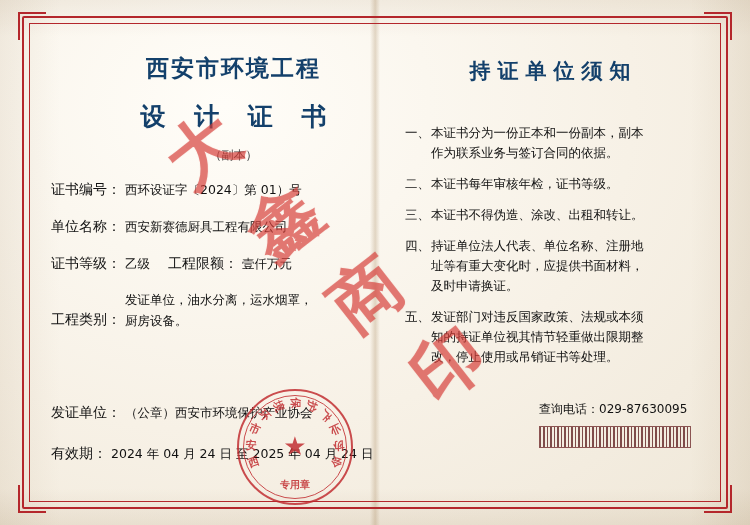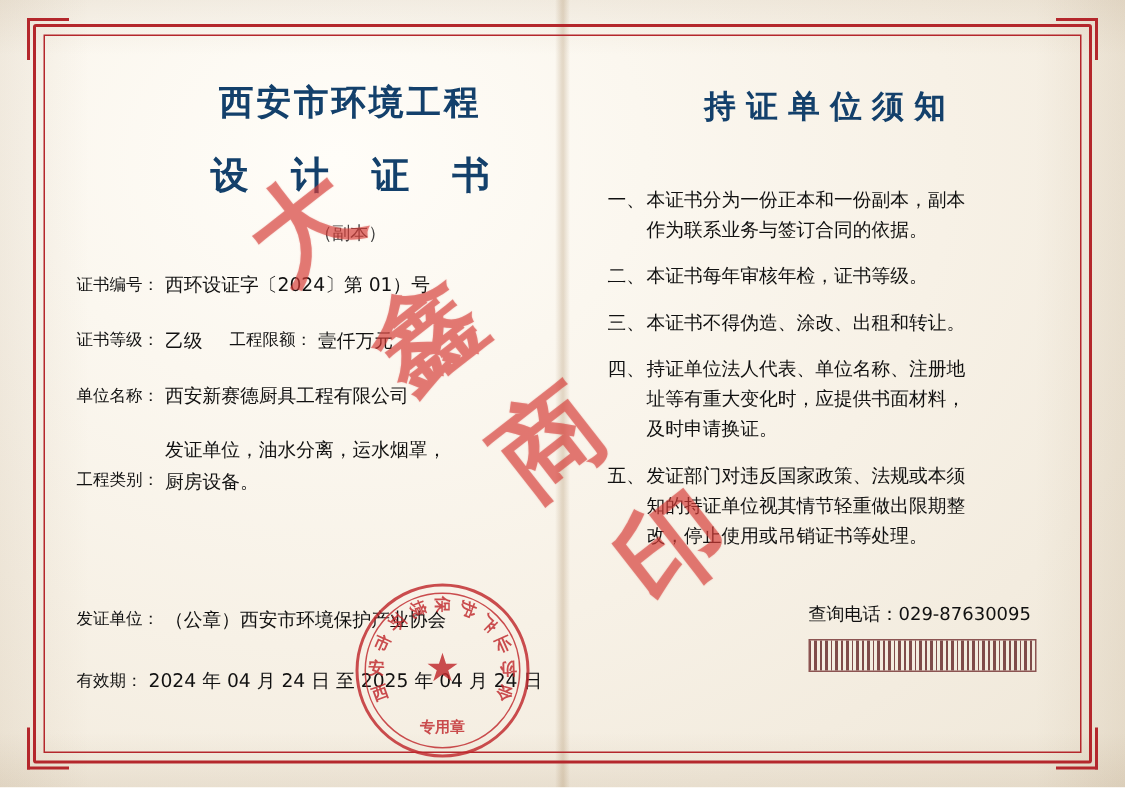--- a/index.html
+++ b/index.html
@@ -112,21 +112,21 @@
     font-size: 12.5px;
     line-height: 23px;
   }
   .field-row {
     display: flex;
     align-items: flex-end;
     margin-top: 14px;
   }
   .field-label {
     white-space: nowrap;
-    font-size: 11px;
+    font-size: 14px;
     color: #111;
     text-align: center;
   }
   .field-value {
     margin-left: 4px;
     font-size: 12.5px;
     color: #111;
     white-space: nowrap;
   }
   .field-row.two .field-label.second {
@@ -294,30 +294,30 @@
     <div class="title-line2">设 计 证 书</div>
     <div class="subtitle">（副本）</div>
 
     <div class="field-block">
 
       <div class="field-row">
         <span class="field-label">证书编号：</span>
         <span class="field-value">西环设证字〔2024〕第 01）号</span>
       </div>
 
+      <div class="field-row">
+        <span class="field-label">单位名称：</span>
+        <span class="field-value">西安新赛德厨具工程有限公司</span>
+      </div>
+
       <div class="field-row two">
         <span class="field-label">证书等级：</span>
         <span class="field-value">乙级</span>
         <span class="field-label second">工程限额：</span>
         <span class="field-value">壹仟万元</span>
-      </div>
-
-      <div class="field-row">
-        <span class="field-label">单位名称：</span>
-        <span class="field-value">西安新赛德厨具工程有限公司</span>
       </div>
 
       <div class="field-row">
         <span class="field-label">工程类别：</span>
         <span class="multi-value">
           <div>发证单位，油水分离，运水烟罩，</div>
           <div>厨房设备。</div>
         </span>
       </div>
 

